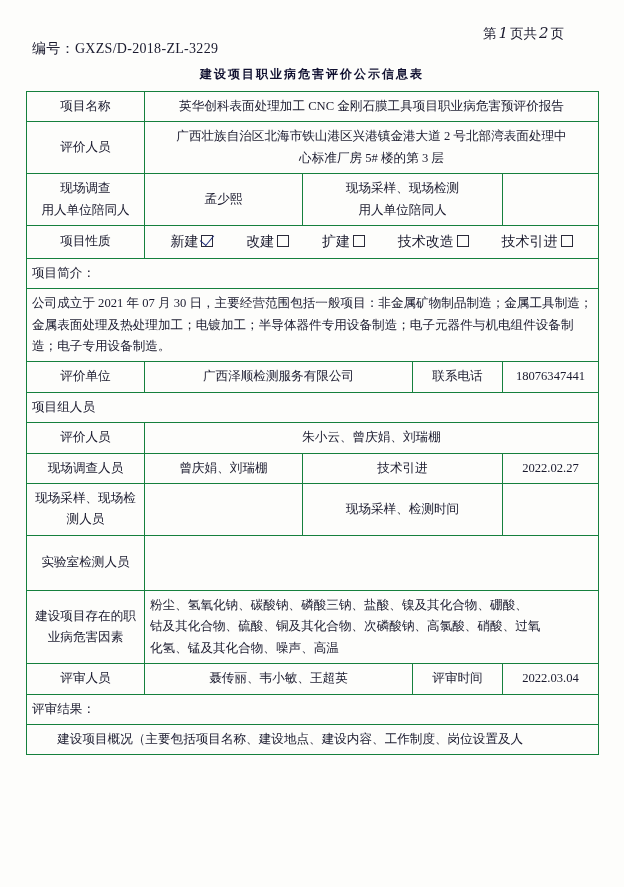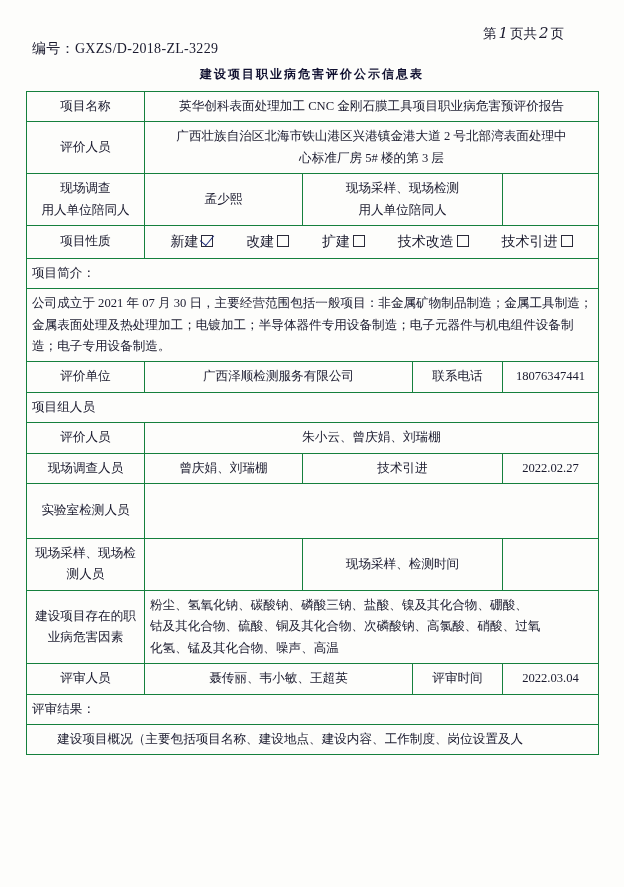--- a/index.html
+++ b/index.html
@@ -242,32 +242,32 @@
       </tr>
 
       <tr>
         <td class="lbl cellpad">现场调查人员</td>
         <td class="val cellpad">曾庆娟、刘瑞棚</td>
         <td class="lbl cellpad" colspan="2">技术引进</td>
         <td class="val cellpad">2022.02.27</td>
       </tr>
 
       <tr>
-        <td class="lbl tall">实验室检测人员</td>
-        <td class="val tall" colspan="4"></td>
-      </tr>
-
-      <tr>
         <td class="lbl">
           <div>现场采样、现场检</div>
           <div>测人员</div>
         </td>
         <td class="val"></td>
         <td class="lbl" colspan="2">现场采样、检测时间</td>
         <td class="val"></td>
+      </tr>
+
+      <tr>
+        <td class="lbl tall">实验室检测人员</td>
+        <td class="val tall" colspan="4"></td>
       </tr>
 
       <tr>
         <td class="lbl small-lbl">
           <div>建设项目存在的职</div>
           <div>业病危害因素</div>
         </td>
         <td class="hazard" colspan="4">
           <div>粉尘、氢氧化钠、碳酸钠、磷酸三钠、盐酸、镍及其化合物、硼酸、</div>
           <div>钴及其化合物、硫酸、铜及其化合物、次磷酸钠、高氯酸、硝酸、过氧</div>

